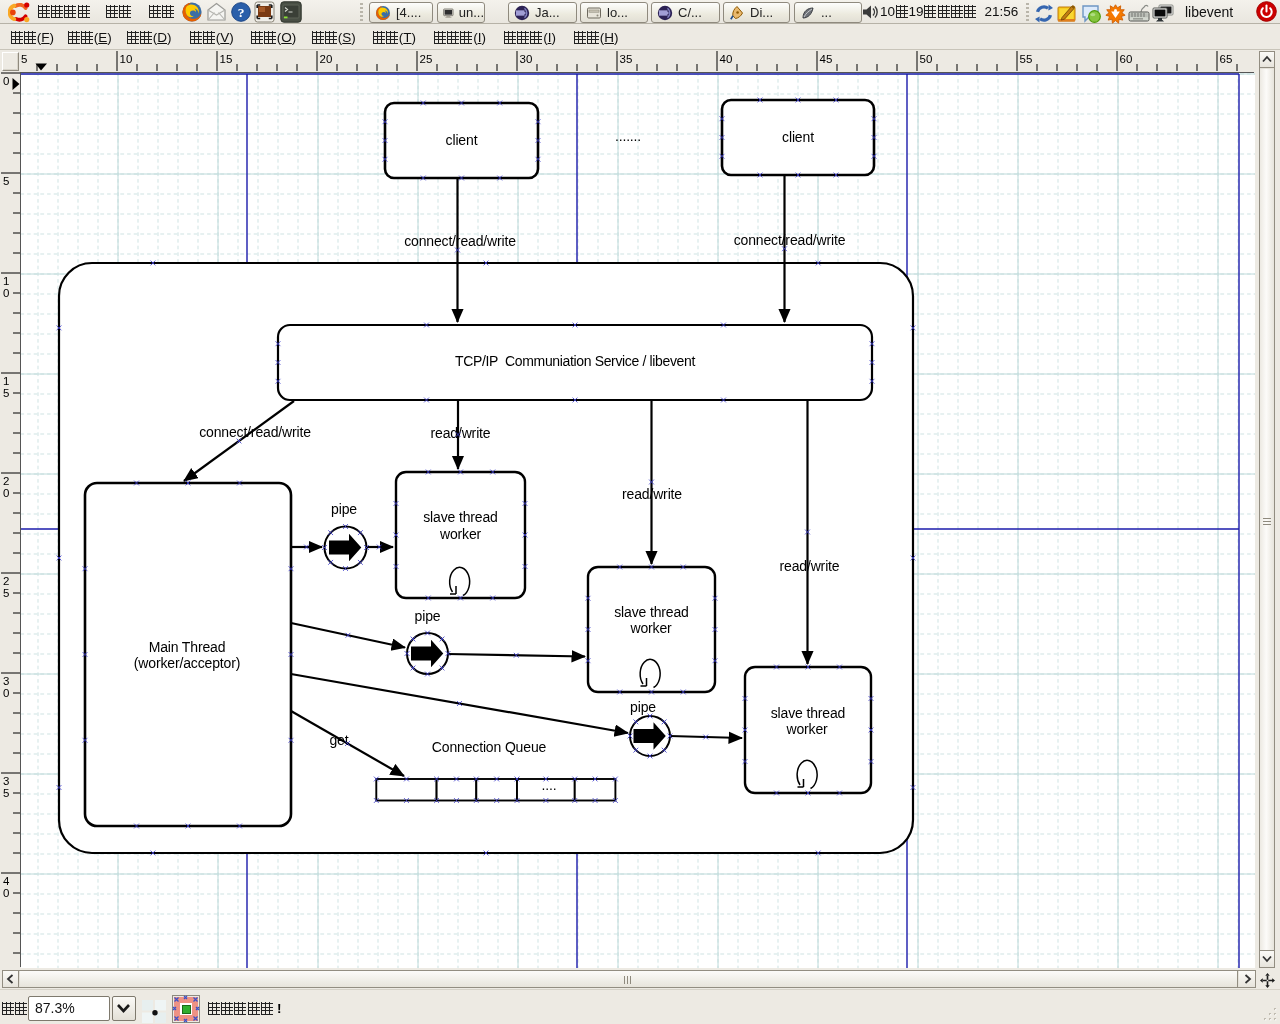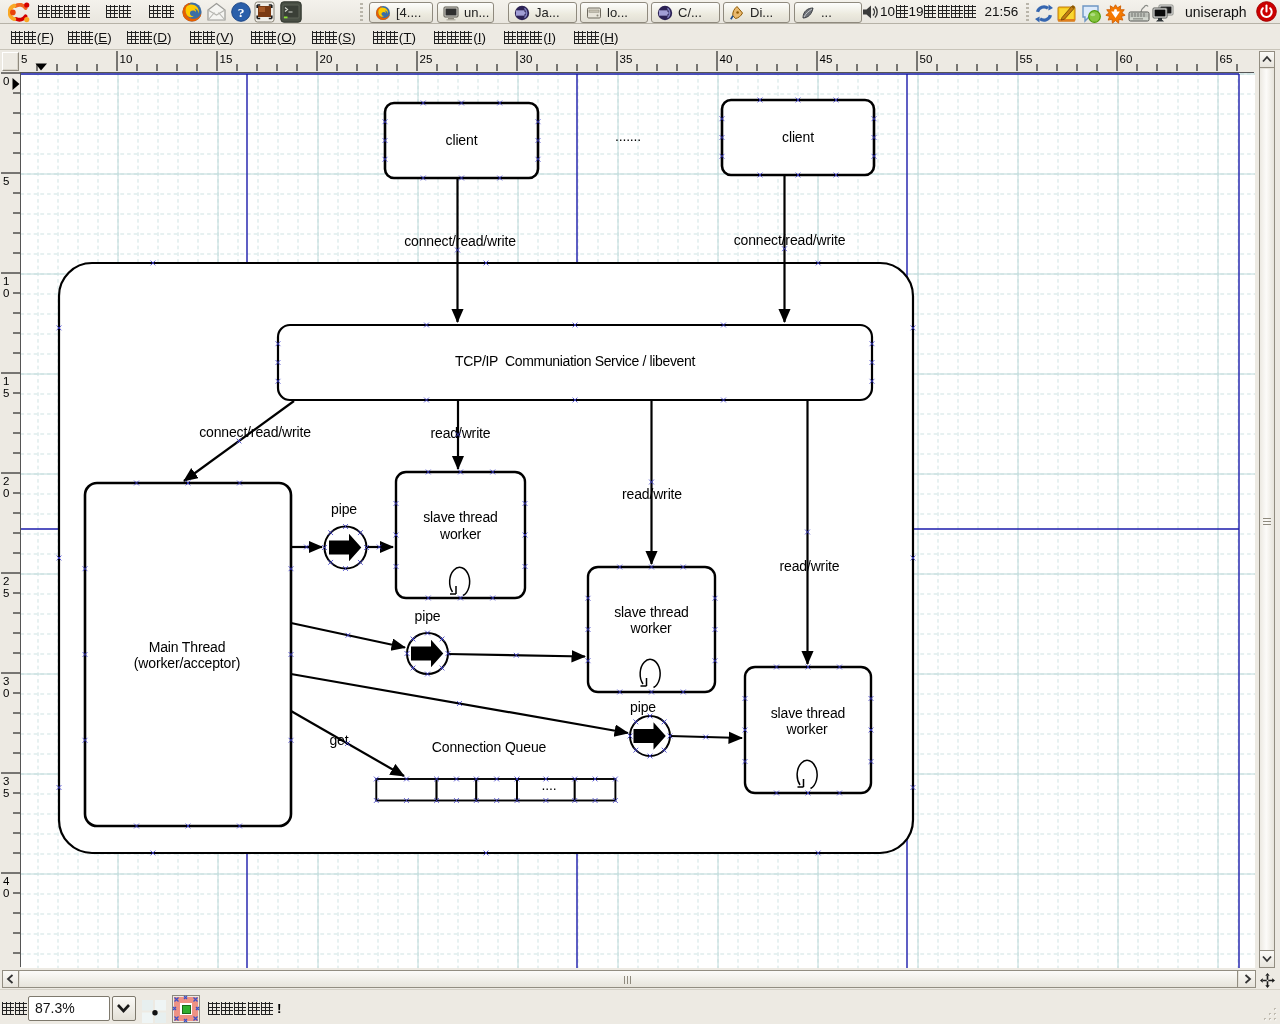--- a/index.html
+++ b/index.html
@@ -56,21 +56,21 @@
     </svg>
 <div class="abs" style="left:360px;top:3px;width:3px;height:18px;background:repeating-linear-gradient(0deg,#b9b5aa 0 2px,rgba(0,0,0,0) 2px 4px)"></div>
 <div class="tbtn" style="left:369px;width:64px">
       <svg width="16" height="16" viewBox="0 0 22 22">
         <circle cx="11" cy="11" r="9.6" fill="#3b6ea5"></circle>
 <path d="M11 1.4 a9.6 9.6 0 1 0 9.6 9.6 c -1.5 6.2 -7.3 7.8 -11 6.2 a7.4 7.4 0 0 1 -3.3 -11.5 c1.8-2.6 3-3.9 4.7-4.3z" fill="#e66000"></path>
 <path d="M6 5 c3-2.5 8-2 10.5 1.5 1.3 1.9 1.6 3.8 1.2 6 -.4-3-2.2-4.6-4.2-4.9 1 .8 1.7 2.2 1.5 3.4 -2.6-2.6-6.4-1.3-6 1.8 .3 2.2 2.6 2.7 3.7 2 -1.8 2.3-5.6 1.7-7-1C4 11 4.2 7 6 5z" fill="#ffcb00"></path>
       </svg>
       <span>[4....</span>
     </div>
-<div class="tbtn" style="left:437px;width:57px">
+<div class="tbtn" style="left:437px;width:48px">
       <svg width="16" height="16" viewBox="0 0 16 16">
         <rect x="1" y="2" width="14" height="10" rx="1" fill="#dcdad2" stroke="#55524a"></rect>
 <rect x="2.5" y="3.5" width="11" height="7" fill="#2f2f2f"></rect>
         <rect x="5" y="13" width="6" height="1.6" fill="#8d897d"></rect>
         <rect x="3.5" y="14.2" width="9" height="1.2" fill="#b0aca0"></rect>
       </svg>
       <span>un...</span>
     </div>
 <div class="tbtn" style="left:508px;width:69px">
       <svg width="16" height="16" viewBox="0 0 16 16">
@@ -150,21 +150,21 @@
 <rect x="5" y="14" width="10" height="1.6" fill="#9b9e97"></rect>
 </svg>
 <svg class="tray" style="left:1152px" width="22" height="20" viewBox="0 0 22 20">
 <rect x="7" y="1" width="14" height="10" rx="1" fill="#eeeeec" stroke="#888a85"></rect>
 <rect x="8.5" y="2.5" width="11" height="7" fill="#1a1a1a"></rect>
 <rect x="1" y="4" width="14" height="10" rx="1" fill="#f7f7f5" stroke="#555753"></rect>
 <rect x="2.5" y="5.5" width="11" height="7" fill="#0a0a0a"></rect>
 <rect x="6" y="14" width="4" height="2" fill="#2e3436"></rect>
 <path d="M4 17.5 h8 l-1.5-1.5 h-5z" fill="#2e3436"></path>
 </svg>
-<div class="abs" style="left:1185px;top:4px;font-size:14px;color:#111">uniseraph</div>
+<div class="abs" style="left:1185px;top:4px;font-size:14px;color:#111">libevent</div>
 <svg class="abs" style="left:1256px;top:1px" width="21" height="21" viewBox="0 0 21 21">
 <circle cx="10.5" cy="10.5" r="9.8" fill="#cc0000"></circle>
       <circle cx="10.5" cy="10.5" r="9.8" fill="none" stroke="#a40000"></circle>
 <path d="M10.5 4.5 v6" stroke="#fff" stroke-width="2" stroke-linecap="round"></path>
 <path d="M6.8 7.2 a5.2 5.2 0 1 0 7.4 0" stroke="#fff" stroke-width="2" fill="none" stroke-linecap="round"></path>
     </svg>
 </div>
 <div class="abs" style="left:0;top:25px;width:1280px;height:25px;background:#edeae3;border-bottom:1px solid #c8c4b9">
 <div class="abs" style="left:10px;top:5px;font-size:13.5px;color:#111"><span class="cj" style="width:12px;height:13px"></span><span class="cj" style="width:12px;height:13px"></span>(<span style="text-decoration:underline">F</span>)</div>
 <div class="abs" style="left:67px;top:5px;font-size:13.5px;color:#111"><span class="cj" style="width:12px;height:13px"></span><span class="cj" style="width:12px;height:13px"></span>(<span style="text-decoration:underline">E</span>)</div>

